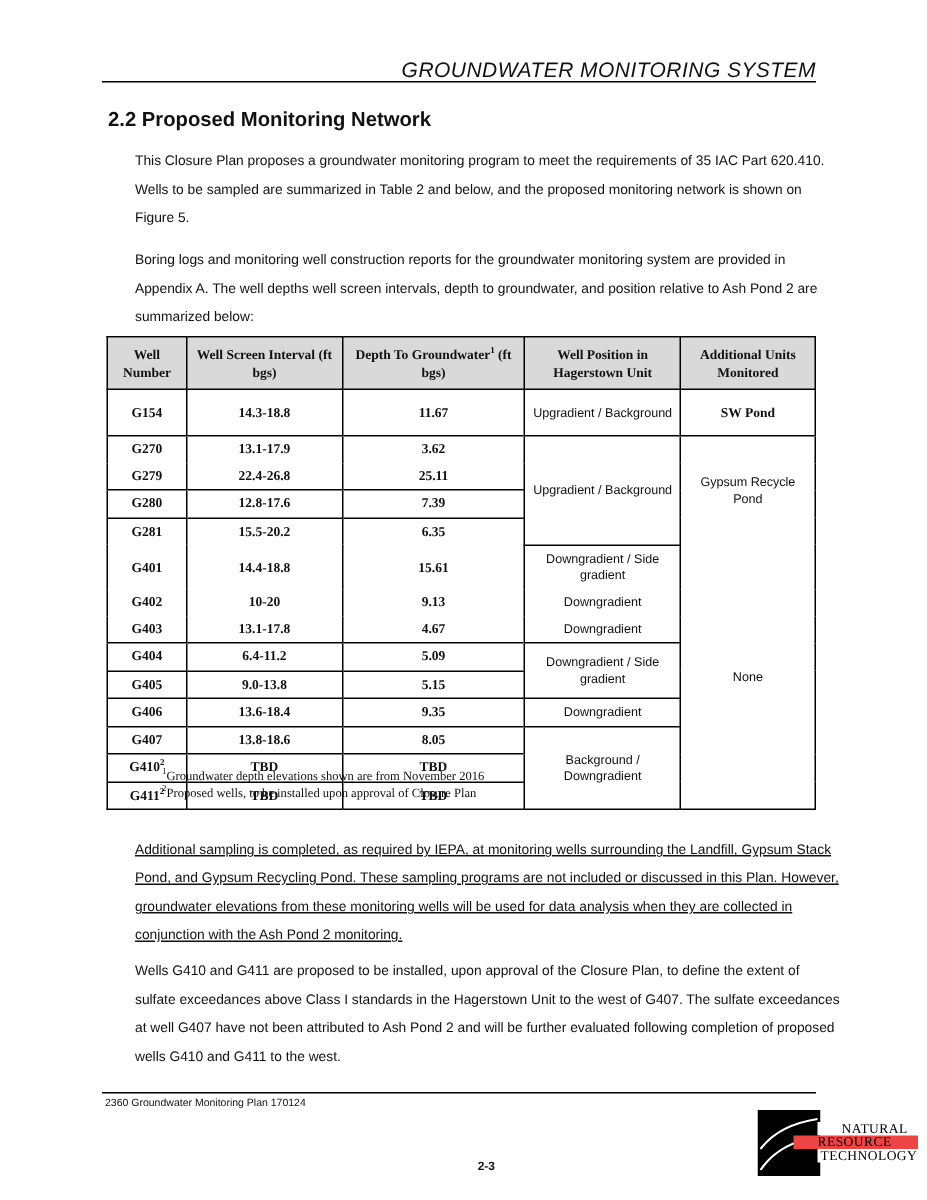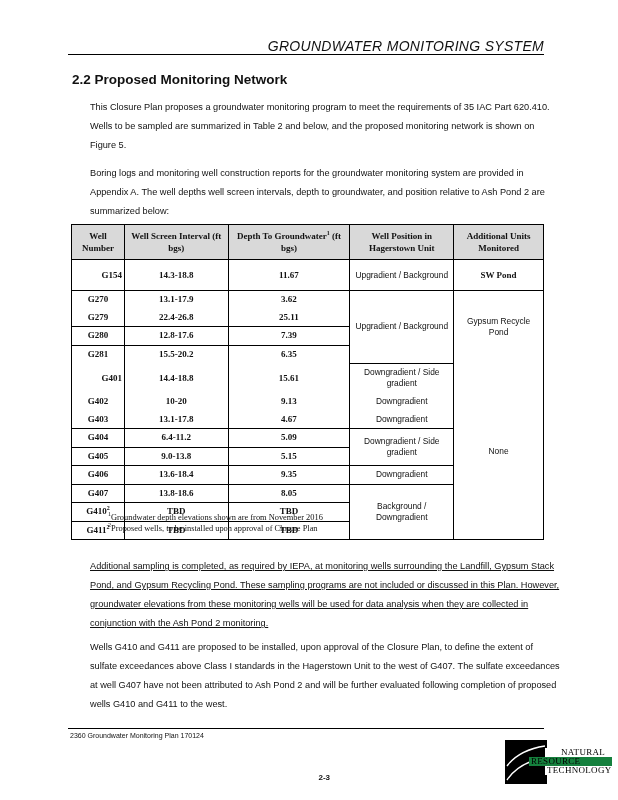--- a/index.html
+++ b/index.html
@@ -36,21 +36,21 @@
     height: 34px; padding: 0 2px; line-height: 12px;
   }
   table.wells td {
     border-left: 1px solid #000; border-right: 1px solid #000;
     height: 17.5px; padding: 0 2px; line-height: 11px;
   }
   table.wells td.b { font-weight: bold; }
   table.wells td.pos { font-family: "Liberation Sans", sans-serif; font-size: 8.4px; }
   table.wells tr.topline td { border-top: 1px solid #000; }
   table.wells tr.last td { border-bottom: 1px solid #000; }
-  table.wells td.tall { height: 30px; text-align: right; }
+  table.wells td.tall { height: 30px; }
   sup { font-size: 6px; vertical-align: super; line-height: 0; }
 
   .footnotes {
     position: absolute; left: 108px; top: 512px; font-family: "Liberation Serif", serif;
     font-size: 8.4px; line-height: 11px;
   }
   .footer-rule {
     position: absolute; left: 68px; top: 728px; width: 476px; height: 0;
     border-top: 1px solid #000;
   }
@@ -192,16 +192,16 @@
 <div class="footer-page">2-3</div>
 
 <div class="logo">
   <svg class="logo-mark" viewBox="0 0 42 44" width="42" height="44">
     <rect x="0" y="0" width="42" height="44" fill="#000"></rect>
     <path d="M2 26 Q14 10 40 6" stroke="#fff" stroke-width="1.4" fill="none"></path>
     <path d="M2 40 Q14 22 40 18" stroke="#fff" stroke-width="1.4" fill="none"></path>
   </svg>
   <div class="logo-text">
     <div style="margin-left:24px;color:#000;background:#fff;padding-left:16px">NATURAL</div>
-    <div style="margin-left:8px;color:#000;background:#15803d;padding-left:2px">RESOURCE</div>
+    <div style="margin-left:8px;color:#000;background:#ef4444;padding-left:16px">RESOURCE</div>
     <div style="margin-left:24px;color:#000;background:#fff;padding-left:2px">TECHNOLOGY</div>
   </div>
 </div>
 
 </body></html>

